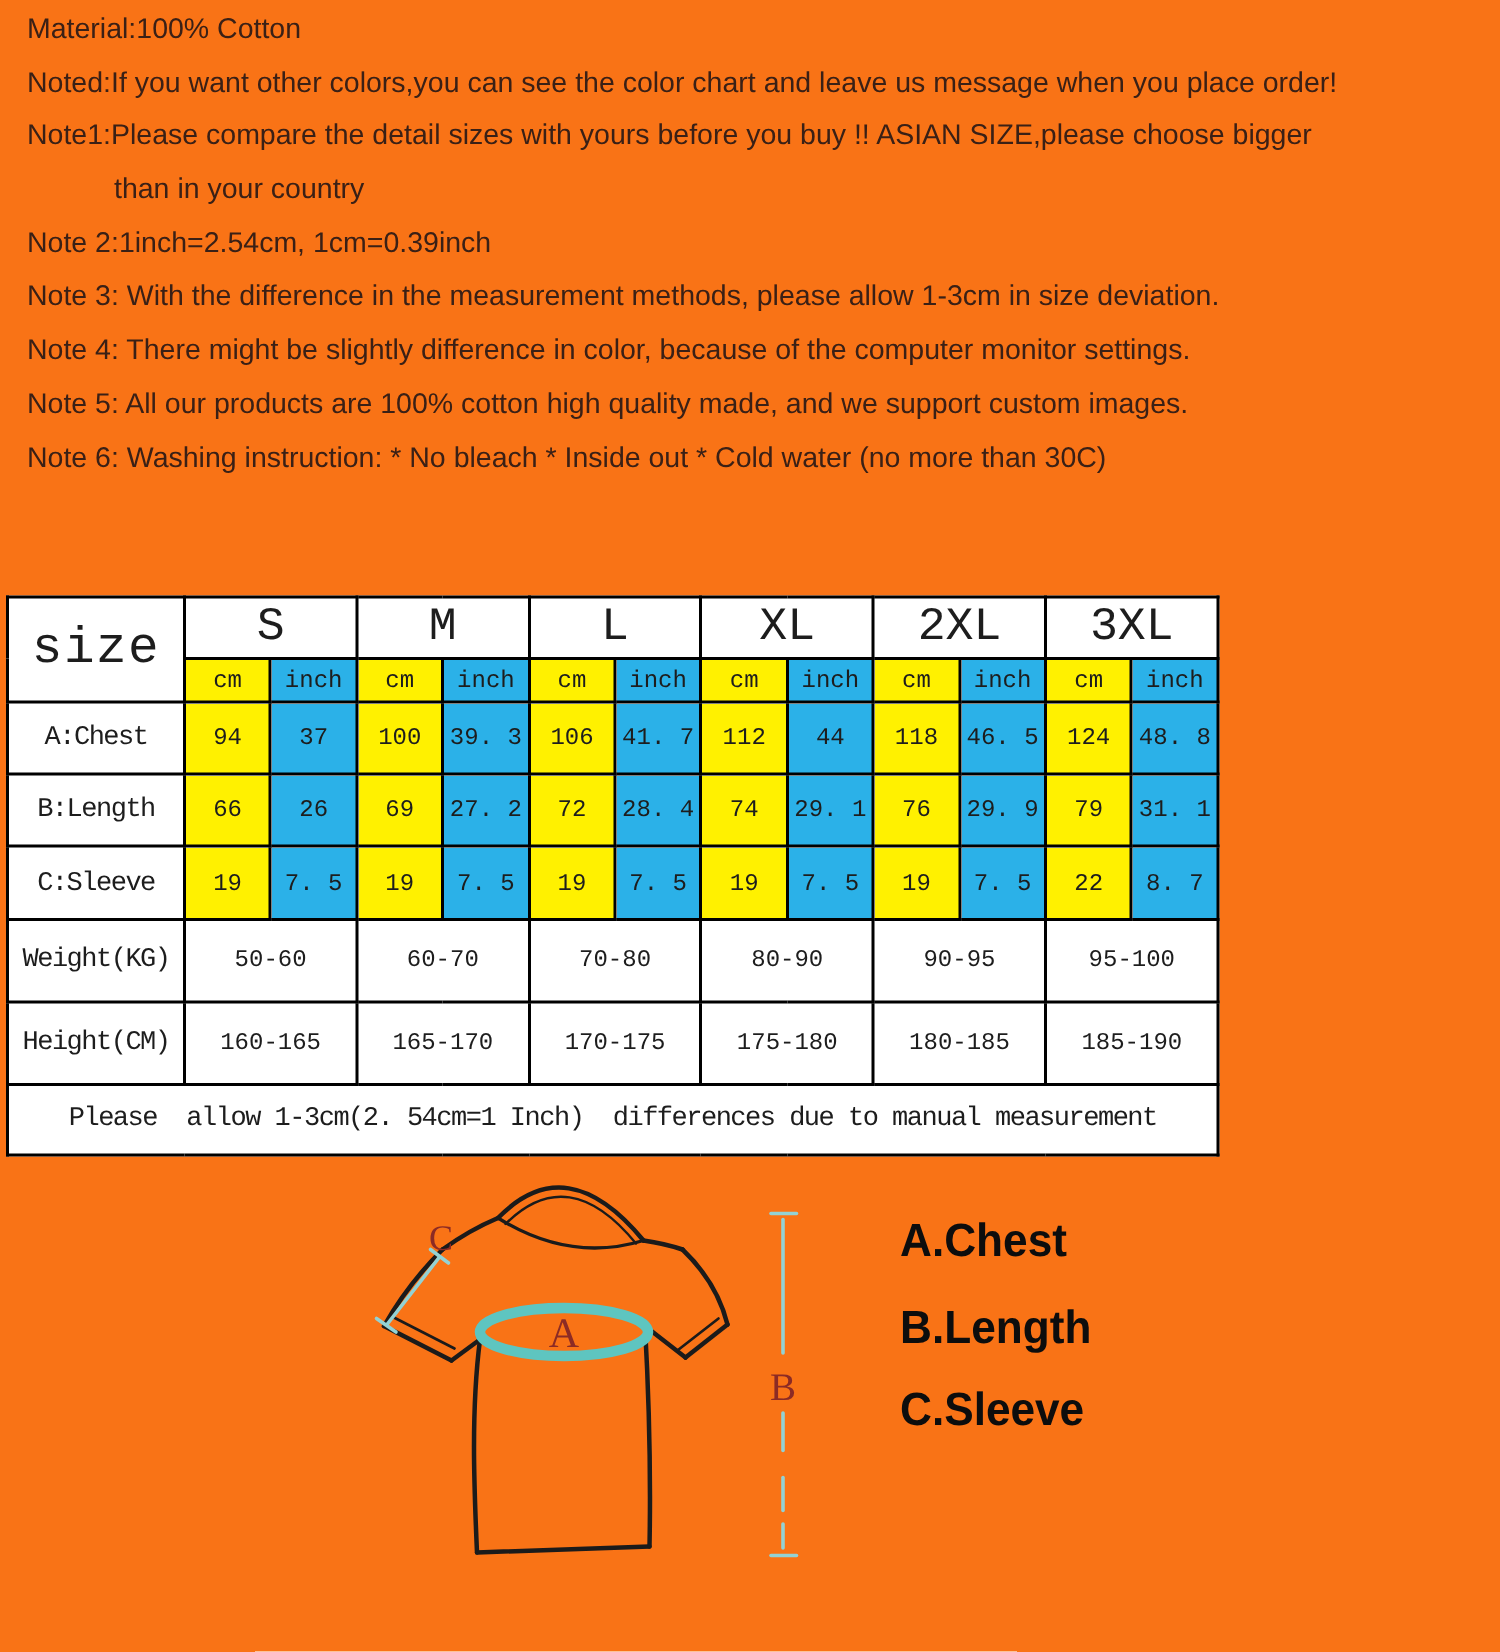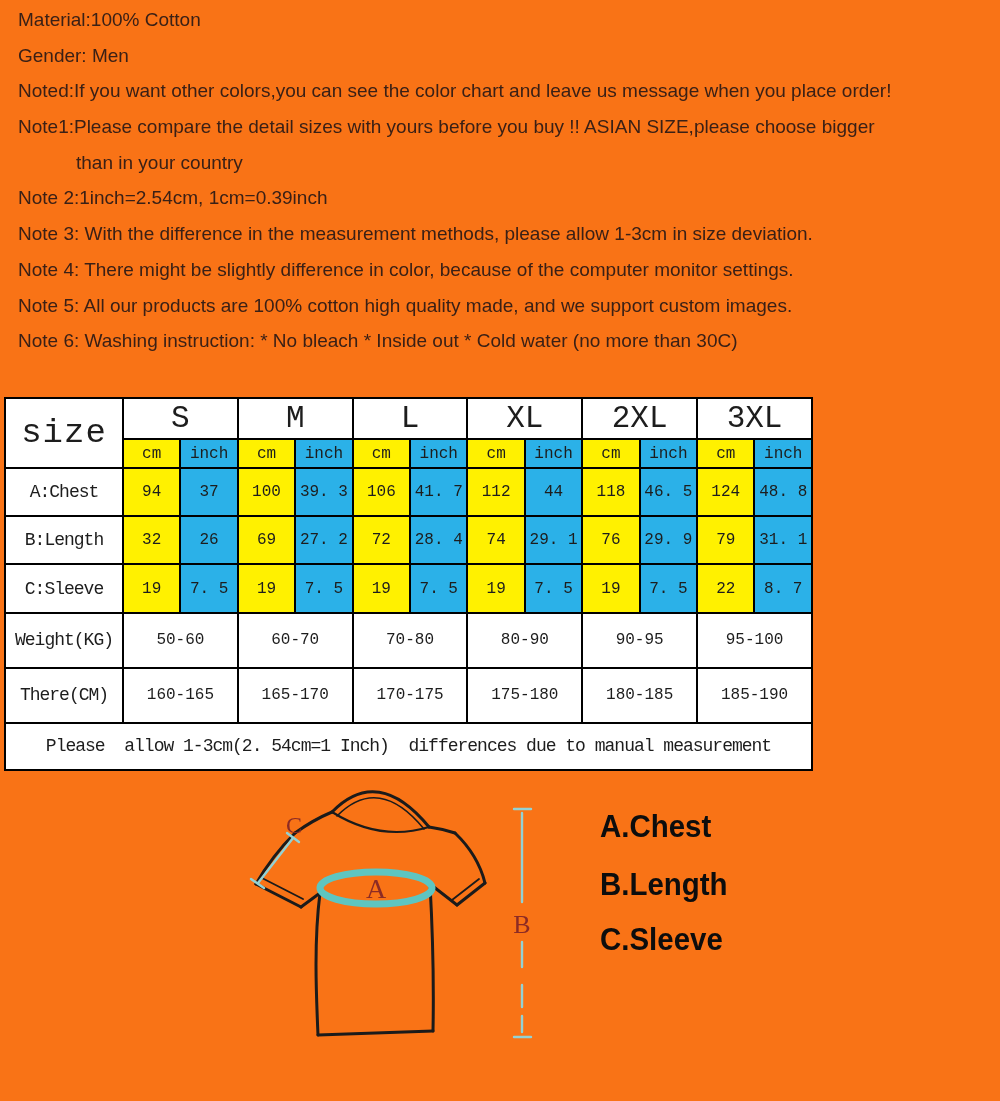--- a/index.html
+++ b/index.html
@@ -44,21 +44,20 @@
   .legend-item.l1{top:87px;}
   .legend-item.l2{top:142px;}
 </style>
 </head>
 <body>
 
 <div class="page">
 
   <section class="notes">
     <div class="note">Material:100% Cotton</div>
-    <div class="note">Gender: Men</div>
     <div class="note">Noted:If you want other colors,you can see the color chart and leave us message when you place order!</div>
     <div class="note">Note1:Please compare the detail sizes with yours before you buy !! ASIAN SIZE,please choose bigger</div>
     <div class="note indent">than in your country</div>
     <div class="note">Note 2:1inch=2.54cm, 1cm=0.39inch</div>
     <div class="note">Note 3: With the difference in the measurement methods, please allow 1-3cm in size deviation.</div>
     <div class="note">Note 4: There might be slightly difference in color, because of the computer monitor settings.</div>
     <div class="note">Note 5: All our products are 100% cotton high quality made, and we support custom images.</div>
     <div class="note">Note 6: Washing instruction: * No bleach * Inside out * Cold water (no more than 30C)</div>
   </section>
 
@@ -103,21 +102,21 @@
         <td class="val cm">112</td>
         <td class="val inch">44</td>
         <td class="val cm">118</td>
         <td class="val inch">46. 5</td>
         <td class="val cm">124</td>
         <td class="val inch">48. 8</td>
       </tr>
 
       <tr class="r-meas">
         <td class="rowlabel">B:Length</td>
-        <td class="val cm">32</td>
+        <td class="val cm">66</td>
         <td class="val inch">26</td>
         <td class="val cm">69</td>
         <td class="val inch">27. 2</td>
         <td class="val cm">72</td>
         <td class="val inch">28. 4</td>
         <td class="val cm">74</td>
         <td class="val inch">29. 1</td>
         <td class="val cm">76</td>
         <td class="val inch">29. 9</td>
         <td class="val cm">79</td>
@@ -144,21 +143,21 @@
         <td class="rowlabel">Weight(KG)</td>
         <td class="spanval" colspan="2">50-60</td>
         <td class="spanval" colspan="2">60-70</td>
         <td class="spanval" colspan="2">70-80</td>
         <td class="spanval" colspan="2">80-90</td>
         <td class="spanval" colspan="2">90-95</td>
         <td class="spanval" colspan="2">95-100</td>
       </tr>
 
       <tr class="r-span">
-        <td class="rowlabel">There(CM)</td>
+        <td class="rowlabel">Height(CM)</td>
         <td class="spanval" colspan="2">160-165</td>
         <td class="spanval" colspan="2">165-170</td>
         <td class="spanval" colspan="2">170-175</td>
         <td class="spanval" colspan="2">175-180</td>
         <td class="spanval" colspan="2">180-185</td>
         <td class="spanval" colspan="2">185-190</td>
       </tr>
 
       <tr class="r-footer">
         <td class="footer" colspan="13">Please  allow 1-3cm(2. 54cm=1 Inch)  differences due to manual measurement</td>

